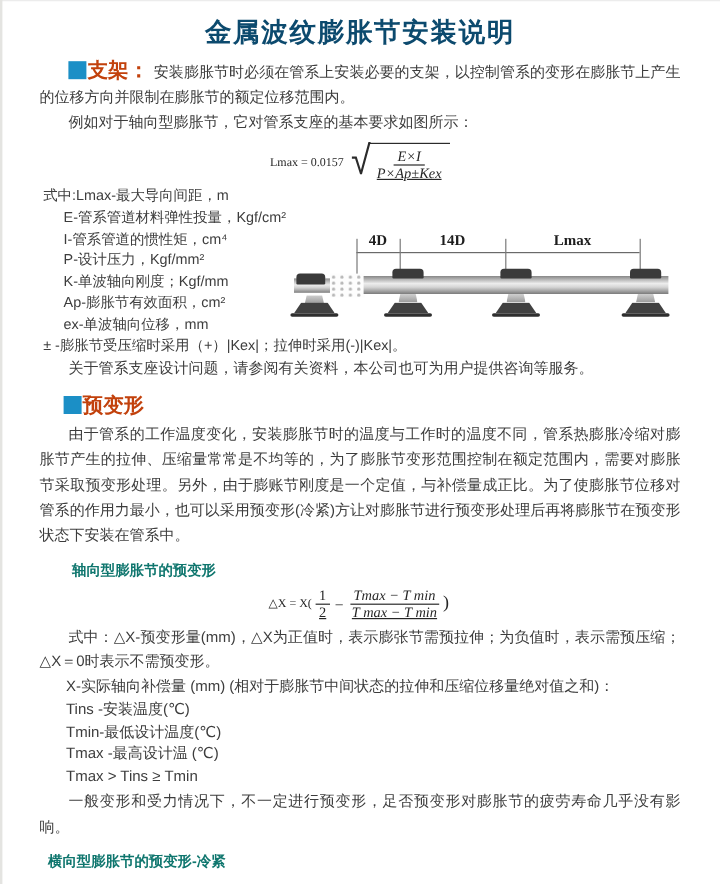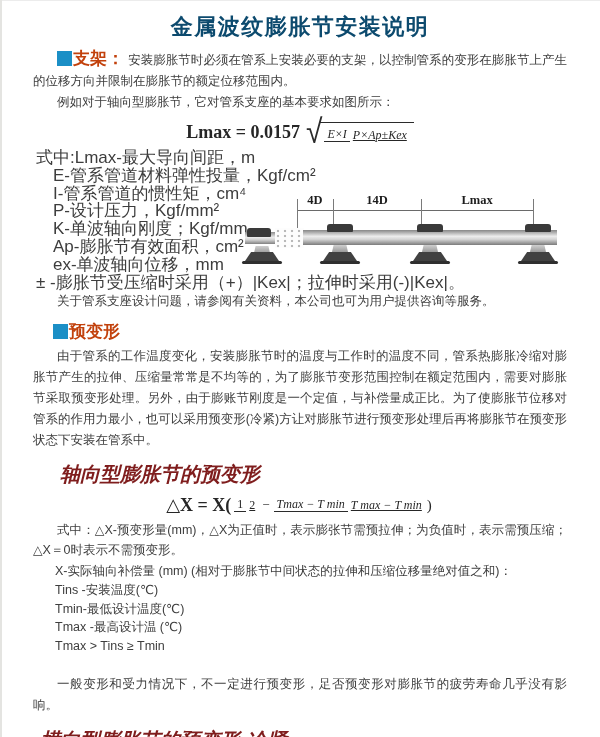--- a/index.html
+++ b/index.html
@@ -13,42 +13,42 @@
     color:#0c4a6e;letter-spacing:1.5px;
   }
   .para{font-size:12.5px;line-height:21px;margin:0 33px;text-align:justify;}
   .indent{text-indent:24px;}
   .sec-square{
     display:inline-block;width:15px;height:15px;background:#1b8fc6;
     vertical-align:-2px;margin-right:1px;
   }
   .sec-label{color:#c2410c;font-size:17px;font-weight:bold;margin-right:4px;}
   .sec-head{margin:10px 0 4px 53px;font-size:17px;line-height:20px;}
-  .sub-head{font-size:20px;font-weight:bold;color:#7f1d1d;margin:10px 0 6px 60px;font-style:italic;}
+  .sub-head{font-size:12px;font-weight:bold;color:#0f766e;margin:10px 0 6px 60px;}
   .sub-head.lat{margin-left:40px;}
 
   
   .formula-row{display:flex;justify-content:center;align-items:center;margin:6px 0 4px;color:#262626;}
-  .f-bold{font-family:"Liberation Serif","DejaVu Serif",serif;font-weight:bold;font-size:18px;}
+  .f-bold{font-family:"Liberation Serif","DejaVu Serif",serif;font-weight:normal;font-size:10px;}
   .sqrt{display:inline-flex;align-items:center;margin-left:6px;}
   .rad-glyph{font-size:30px;line-height:26px;font-weight:400;transform:scaleY(1.12);color:#2b2b2b;}
   .radicand{border-top:1.5px solid #2b2b2b;margin-left:-2px;padding:1px 4px 0 4px;}
-  .frac{display:inline-flex;align-items:center;
+  .frac{display:inline-flex;flex-direction:column;align-items:center;
         font-family:"Liberation Serif","DejaVu Serif",serif;font-style:italic;font-size:12px;line-height:13px;}
   .frac .num{padding:0 3px;border-bottom:1px solid #2b2b2b;}
   .frac .den{padding:0 3px;text-decoration:underline;}
   .frac.roman{font-style:normal;}
   .f-mid{margin:0 4px;font-family:"Liberation Serif","DejaVu Serif",serif;font-size:13px;}
   .f-paren{font-family:"Liberation Serif","DejaVu Serif",serif;font-size:15px;margin:0 2px;}
 
   
-  .defs{margin:4px 0 0 36px;font-size:17px;line-height:17.8px;}
+  .defs{margin:4px 0 0 36px;font-size:12px;line-height:17.8px;}
   .defs .sub{padding-left:17px;}
   .axial-items{margin:2px 0 0 55px;font-size:12.5px;line-height:18.6px;}
-  .closing{margin-top:20px;font-family:Liberation Mono, monospace;}
+  .closing{margin-top:2px;}
 
   
   .diagram{position:absolute;left:245px;top:192px;width:315px;height:80px;}
   .dimline{position:absolute;left:52px;top:18px;width:236px;height:0;border-top:1px solid #6a6a6a;}
   .tick{position:absolute;top:7px;width:1px;height:31px;background:#7a7a7a;}
   .dlabel{position:absolute;top:1px;font-family:"Liberation Serif","DejaVu Serif",serif;
           font-weight:bold;font-size:12.5px;color:#1d1d1d;text-align:center;}
   .pipe-left{position:absolute;left:0;top:40px;width:32px;height:12px;
      background:linear-gradient(to bottom,#8d8d8d,#ececec 45%,#d2d2d2 65%,#808080);}
   .bellows{position:absolute;left:30px;top:36px;width:29px;height:20px;background:#fdfdfd;

